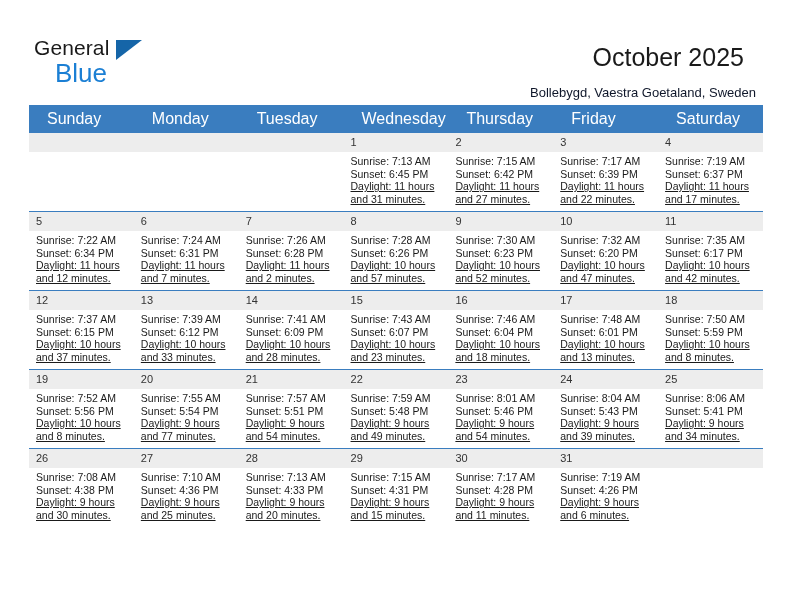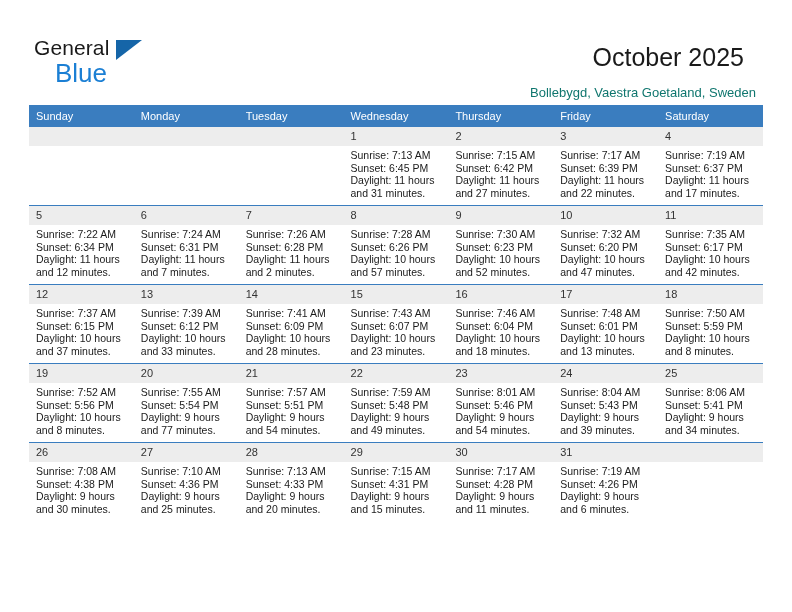--- a/index.html
+++ b/index.html
@@ -70,41 +70,41 @@
   }
   .cal-title {
     font-size: 25px;
     color: #1a1a1a;
     line-height: 30px;
     font-weight: normal;
     margin: 12px;
   }
   .cal-subtitle {
     font-size: 13px;
-    color: #0f766e;
+    color: #0f172a;
     line-height: 18px;
     margin: 6px 0 0 0;
   }
 
   
   .calendar {
     position: absolute;
     left: 29px;
     top: 105px;
     width: 734px;
     border-collapse: collapse;
     table-layout: fixed;
   }
   .calendar th {
     background: #3a7dbf;
     color: #ffffff;
-    font-size: 11px;
+    font-size: 16px;
     font-weight: normal;
     text-align: left;
-    padding: 5px 0 5px 7px;
+    padding: 5px 0 5px 18px;
     height: 10px;
     border: none;
   }
   .calendar td {
     vertical-align: top;
     width: 104.85px;
     height: 78px;
     padding: 0;
     border: none;
     border-top: 1px solid #3a7dbf;
@@ -130,20 +130,21 @@
     padding: 3px 4px 0 7px;
   }
   .details div {
     font-size: 10.5px;
     line-height: 12.6px;
     color: #1a1a1a;
     white-space: nowrap;
   }
   .details .daylight {
     white-space: normal;
+    text-decoration: underline;
   }
 </style>
 </head>
 <body>
 
 <div class="page">
 
   <div class="header">
 
     <div class="logo">

